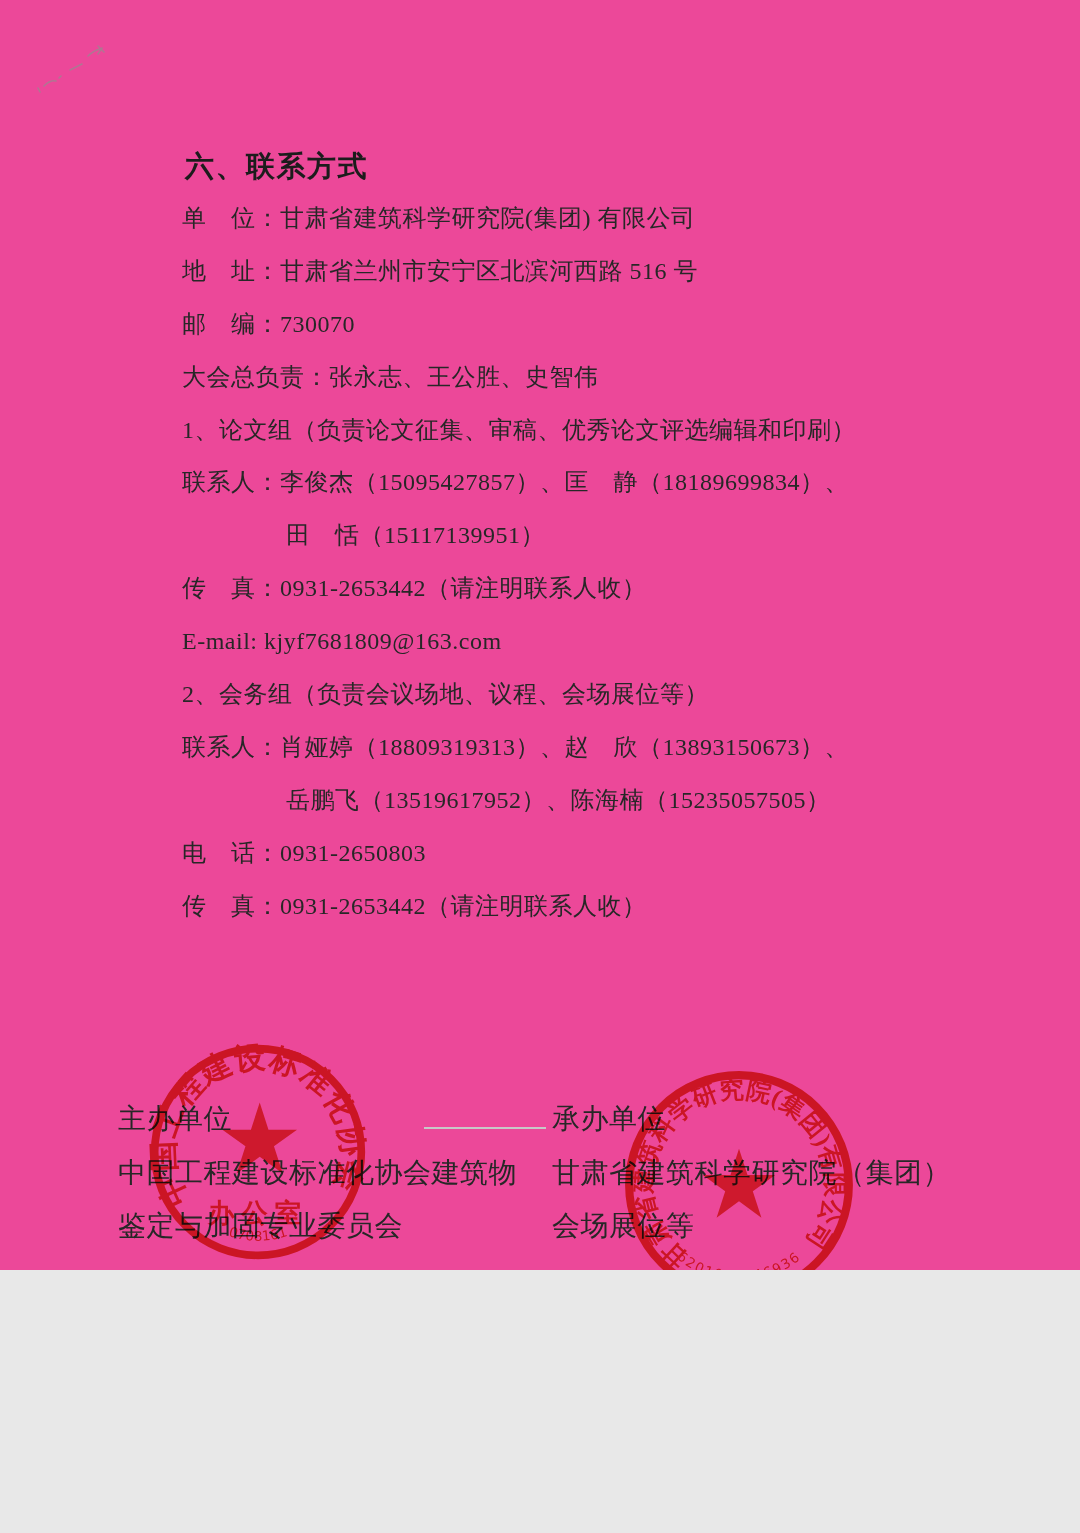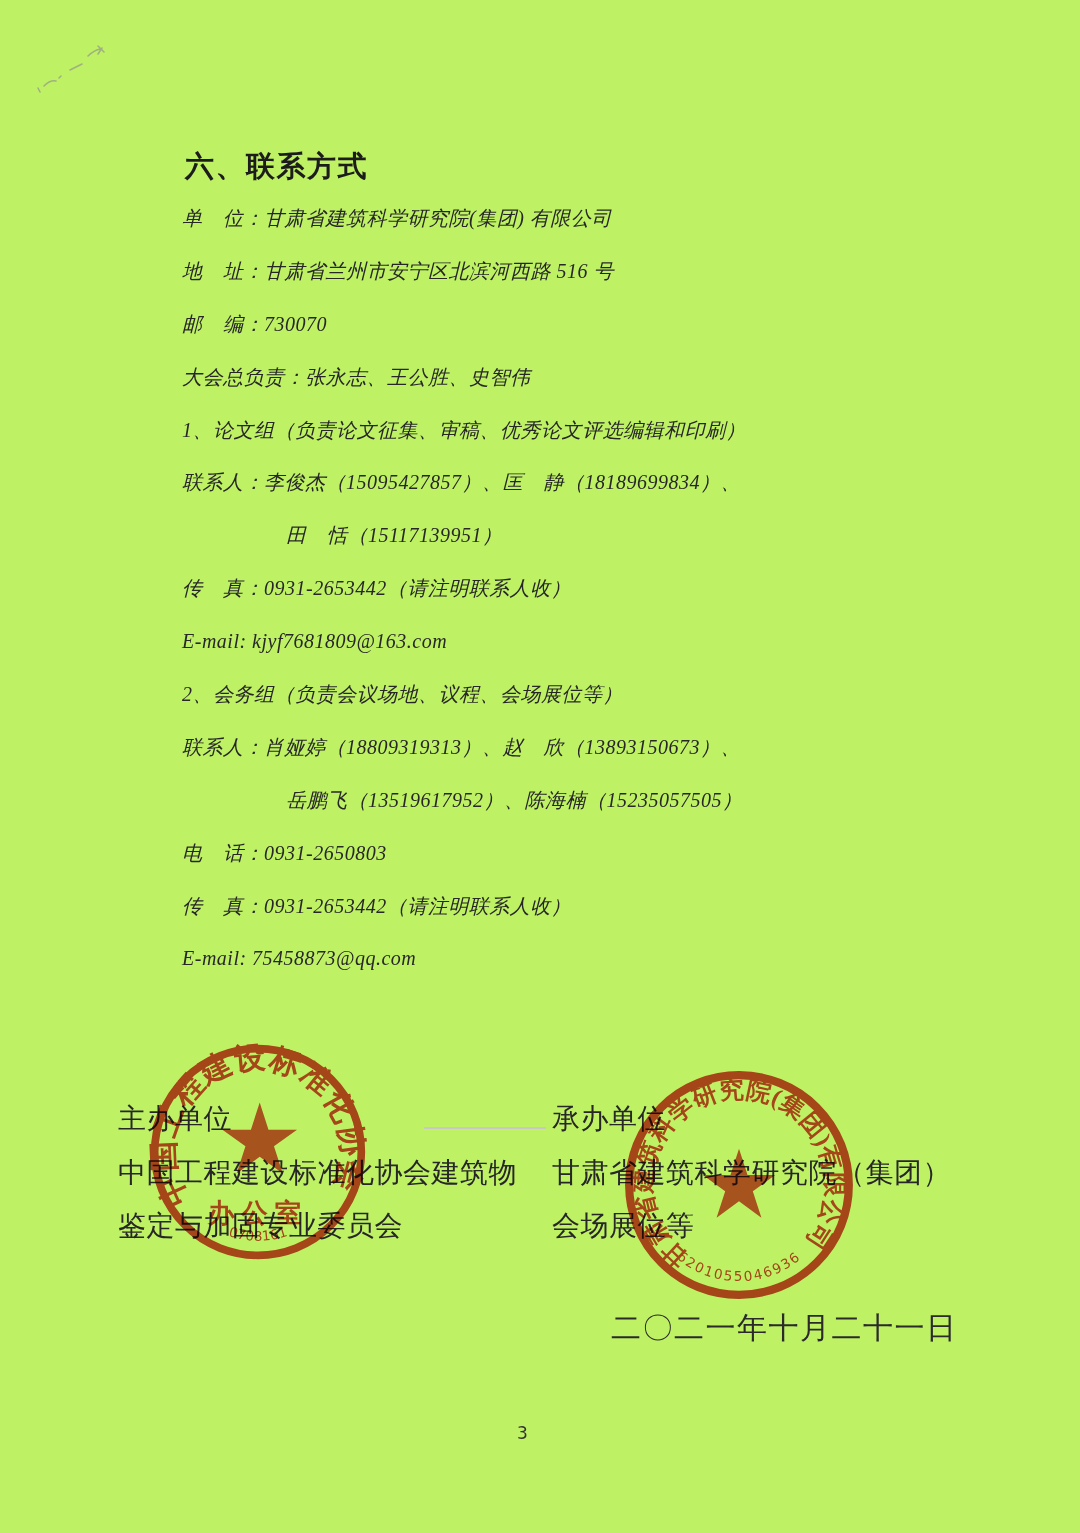--- a/index.html
+++ b/index.html
@@ -1,37 +1,37 @@
 <!DOCTYPE html>
 <html><head>
 <meta charset="utf-8">
 <style>
   html,body{margin:0;padding:0;background:#e8e8e8;}
   .page{
     position:relative;
-    width:1080px;height:1533px;
+    width:1080px;height:1270px;
     margin:0 auto;
-    background:#bef264;
+    background:#ec4899;
     overflow:hidden;
     font-family:"Liberation Serif","DejaVu Serif",serif;
     color:#262626;
   }
   .heading{
     position:absolute;left:185px;top:147px;
     font-family:"DejaVu Sans","Liberation Sans",sans-serif;
     font-weight:700;font-size:29px;letter-spacing:1.5px;color:#1c1c1c;
     white-space:nowrap;
   }
   .content{
     position:absolute;left:182px;top:192px;width:830px;
   }
   .content .line{
     height:52.9px;line-height:52.9px;
-    font-size:20px;letter-spacing:0.5px;
-    white-space:nowrap;color:#272727;font-style:italic;
+    font-size:24px;letter-spacing:0.5px;
+    white-space:nowrap;color:#272727;
   }
   .content .line.indent{padding-left:104px;}
   .footer-col{
     position:absolute;top:1092px;
     font-size:28px;letter-spacing:0.5px;color:#272727;
   }
   .footer-col .fline{height:53.5px;line-height:53.5px;white-space:nowrap;}
   .footer-left{left:118px;}
   .footer-right{left:552px;}
   .rule{
@@ -75,21 +75,20 @@
     <div class="line">1、论文组（负责论文征集、审稿、优秀论文评选编辑和印刷）</div>
     <div class="line">联系人：李俊杰（15095427857）、匡　静（18189699834）、</div>
     <div class="line indent">田　恬（15117139951）</div>
     <div class="line">传　真：0931-2653442（请注明联系人收）</div>
     <div class="line">E-mail: kjyf7681809@163.com</div>
     <div class="line">2、会务组（负责会议场地、议程、会场展位等）</div>
     <div class="line">联系人：肖娅婷（18809319313）、赵　欣（13893150673）、</div>
     <div class="line indent">岳鹏飞（13519617952）、陈海楠（15235057505）</div>
     <div class="line">电　话：0931-2650803</div>
     <div class="line">传　真：0931-2653442（请注明联系人收）</div>
-    <div class="line">E-mail: 75458873@qq.com</div>
   </div>
 
   <div class="rule"></div>
 
   <div class="footer-col footer-left">
     <div class="fline">主办单位</div>
     <div class="fline">中国工程建设标准化协会建筑物</div>
     <div class="fline">鉴定与加固专业委员会</div>
   </div>
 

